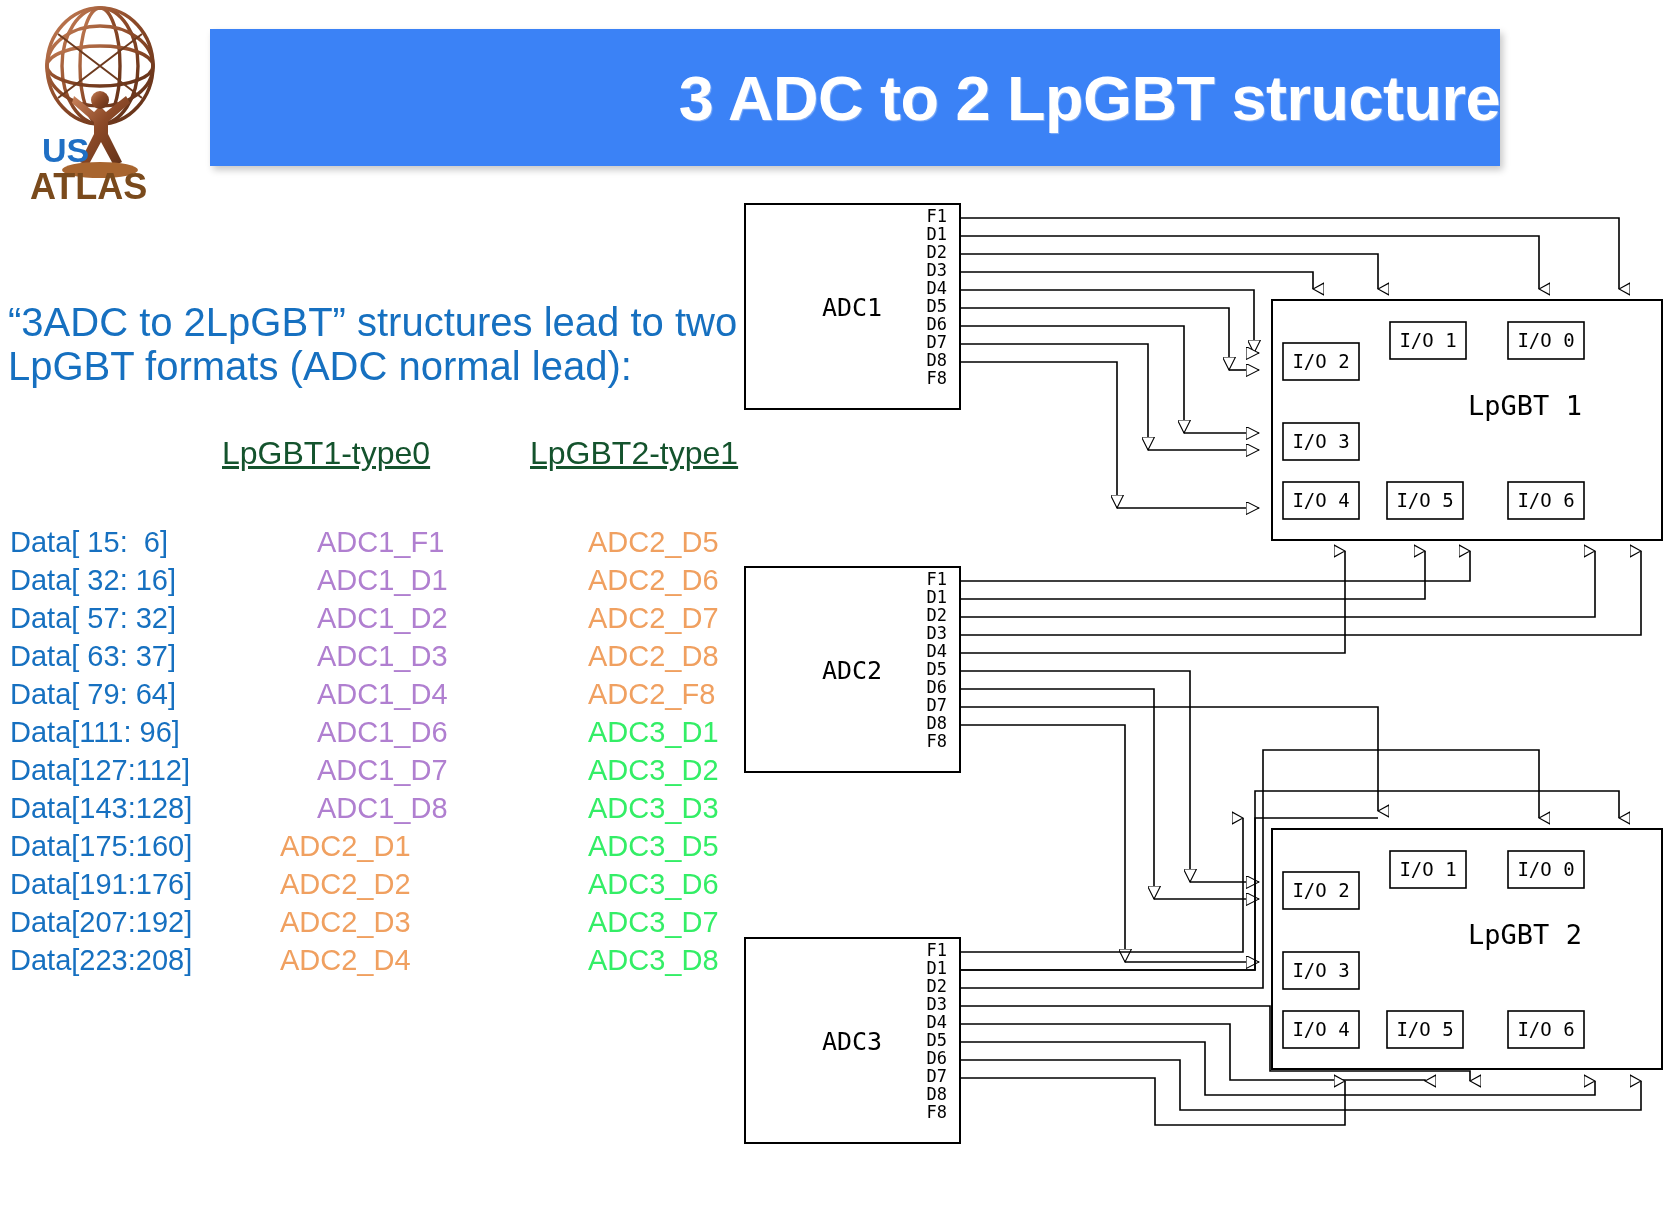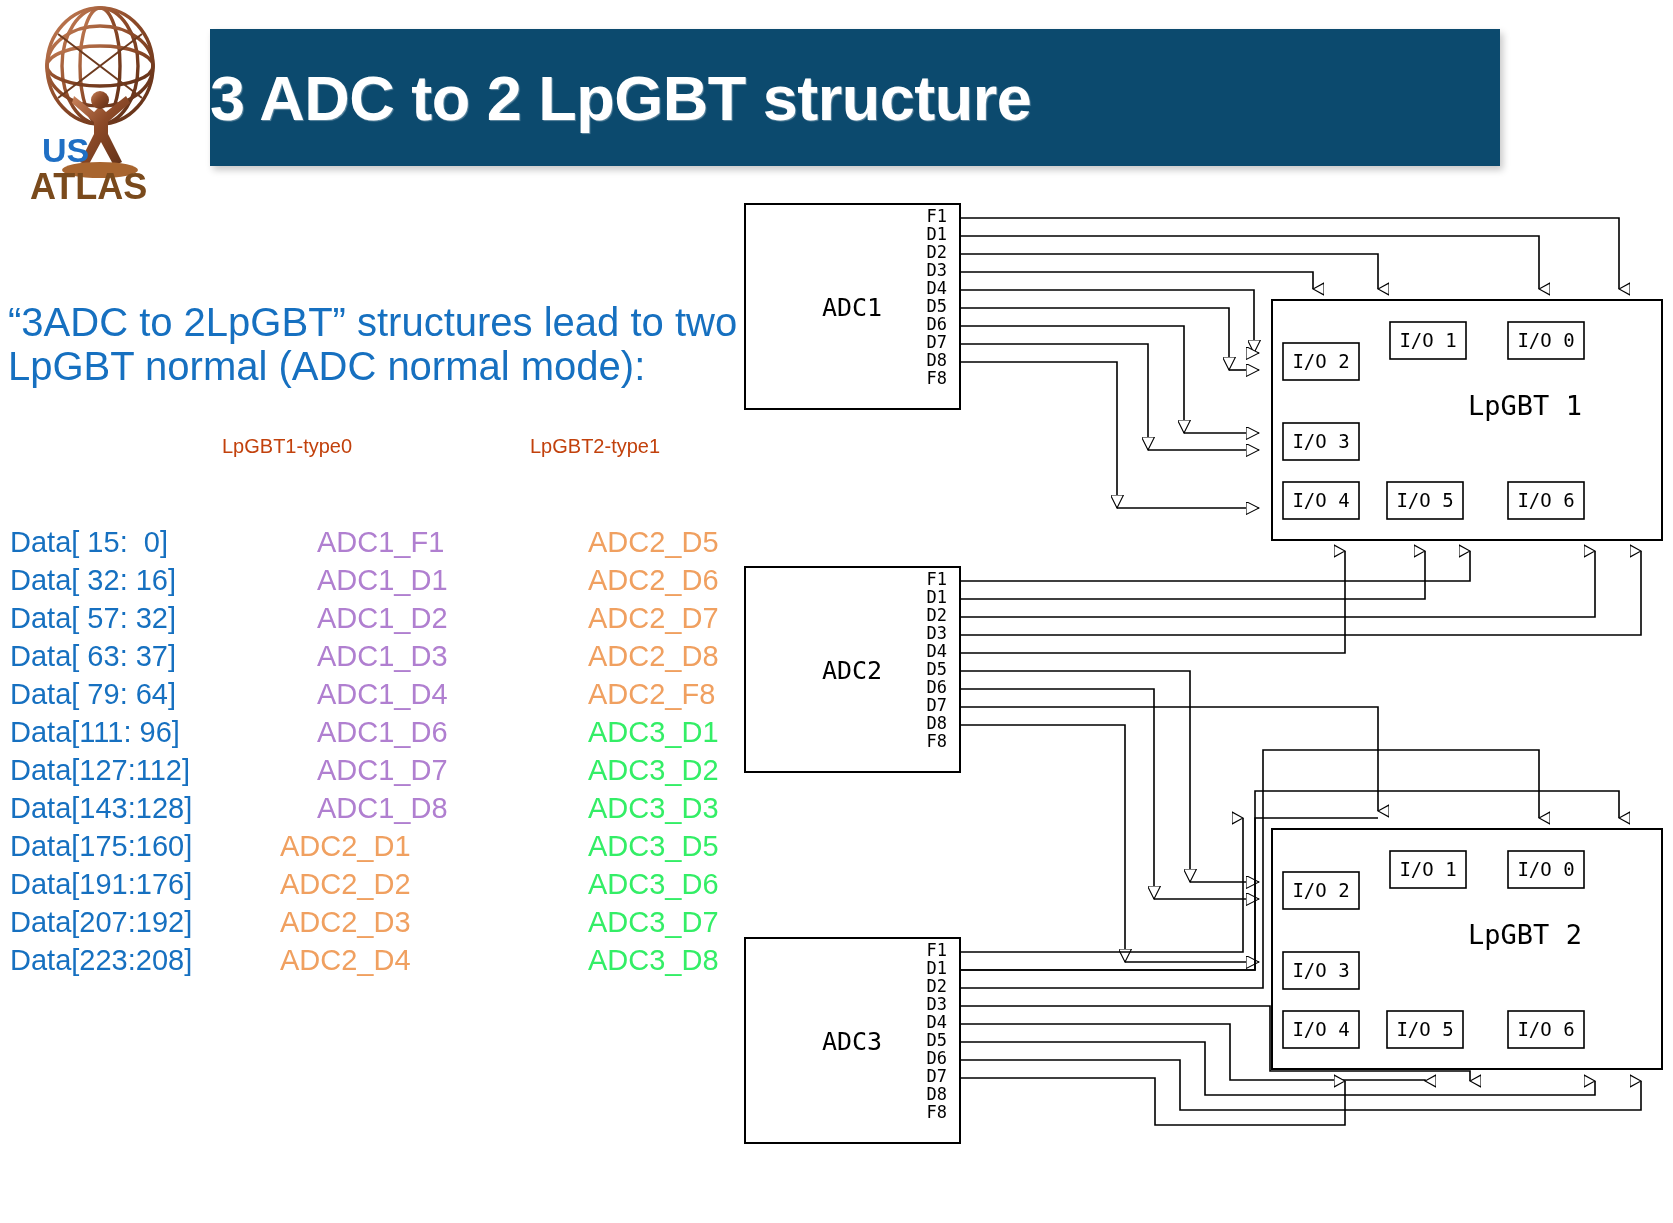--- a/index.html
+++ b/index.html
@@ -12,23 +12,23 @@
   #slide { position: relative; width: 1673px; height: 1223px; background: #fff; }
 
   
   .logo-wrap { position: absolute; left: 18px; top: 4px; width: 165px; height: 200px; }
   .logo-svg { display: block; width: 165px; height: 200px; }
 
   
   .title-band {
     position: absolute; left: 210px; top: 29px;
     width: 1290px; height: 137px;
-    background: #0c4a6e;
+    background: #3b82f6;
     box-shadow: 3px 4px 7px rgba(0,0,0,0.22);
-    display: flex; align-items: center; justify-content: flex-start;
+    display: flex; align-items: center; justify-content: flex-end;
   }
   .title-text {
     color: #ffffff;
     font-size: 63px;
     font-weight: bold;
     letter-spacing: -0.5px;
     text-shadow: 1px 1px 1px rgba(255,255,255,0.35);
     white-space: nowrap;
   }
 
@@ -40,21 +40,21 @@
     line-height: 44px;
     font-weight: normal;
   }
   .intro div { white-space: nowrap; }
 
   
   .fmt-table { position: absolute; left: 10px; top: 435px; width: 760px; }
   .fmt-head { position: relative; height: 56px; }
   .fmt-head .h1, .fmt-head .h2 {
     position: absolute; top: 0;
-    color: #c2410c; font-size: 20px; white-space: nowrap;
+    color: #14532d; font-size: 32px; white-space: nowrap; text-decoration: underline;
   }
   .fmt-head .h1 { left: 212px; }
   .fmt-head .h2 { left: 520px; }
 
   .fmt-rows { position: relative; margin-top: 35px; }
   .fmt-row { position: relative; height: 38px; }
   .fmt-row .c-bits {
     position: absolute; left: 0; top: 0;
     color: #1670c0; font-size: 29px;
     font-family: "Liberation Sans", sans-serif;
@@ -109,31 +109,31 @@
       <text x="12" y="195" font-family="Liberation Sans, sans-serif" font-size="36" font-weight="bold" fill="#7a4a1c">ATLAS</text>
     </svg>
   </div>
 
   <div class="title-band">
     <div class="title-text">3 ADC to 2 LpGBT structure</div>
   </div>
 
   <div class="intro">
     <div>“3ADC to 2LpGBT” structures lead to two</div>
-    <div>LpGBT normal (ADC normal mode):</div>
+    <div>LpGBT formats (ADC normal lead):</div>
   </div>
 
   <div class="fmt-table">
     <div class="fmt-head">
       <div class="h1">LpGBT1-type0</div>
       <div class="h2">LpGBT2-type1</div>
     </div>
     <div class="fmt-rows" id="fmt-rows">
         <div class="fmt-row">
-          <span class="c-bits">Data[ 15:  0]</span>
+          <span class="c-bits">Data[ 15:  6]</span>
           <span class="c-t0 sig-adc1">ADC1_F1</span>
           <span class="c-t1 sig-adc2">ADC2_D5</span>
         </div>
         <div class="fmt-row">
           <span class="c-bits">Data[ 32: 16]</span>
           <span class="c-t0 sig-adc1">ADC1_D1</span>
           <span class="c-t1 sig-adc2">ADC2_D6</span>
         </div>
         <div class="fmt-row">
           <span class="c-bits">Data[ 57: 32]</span>

